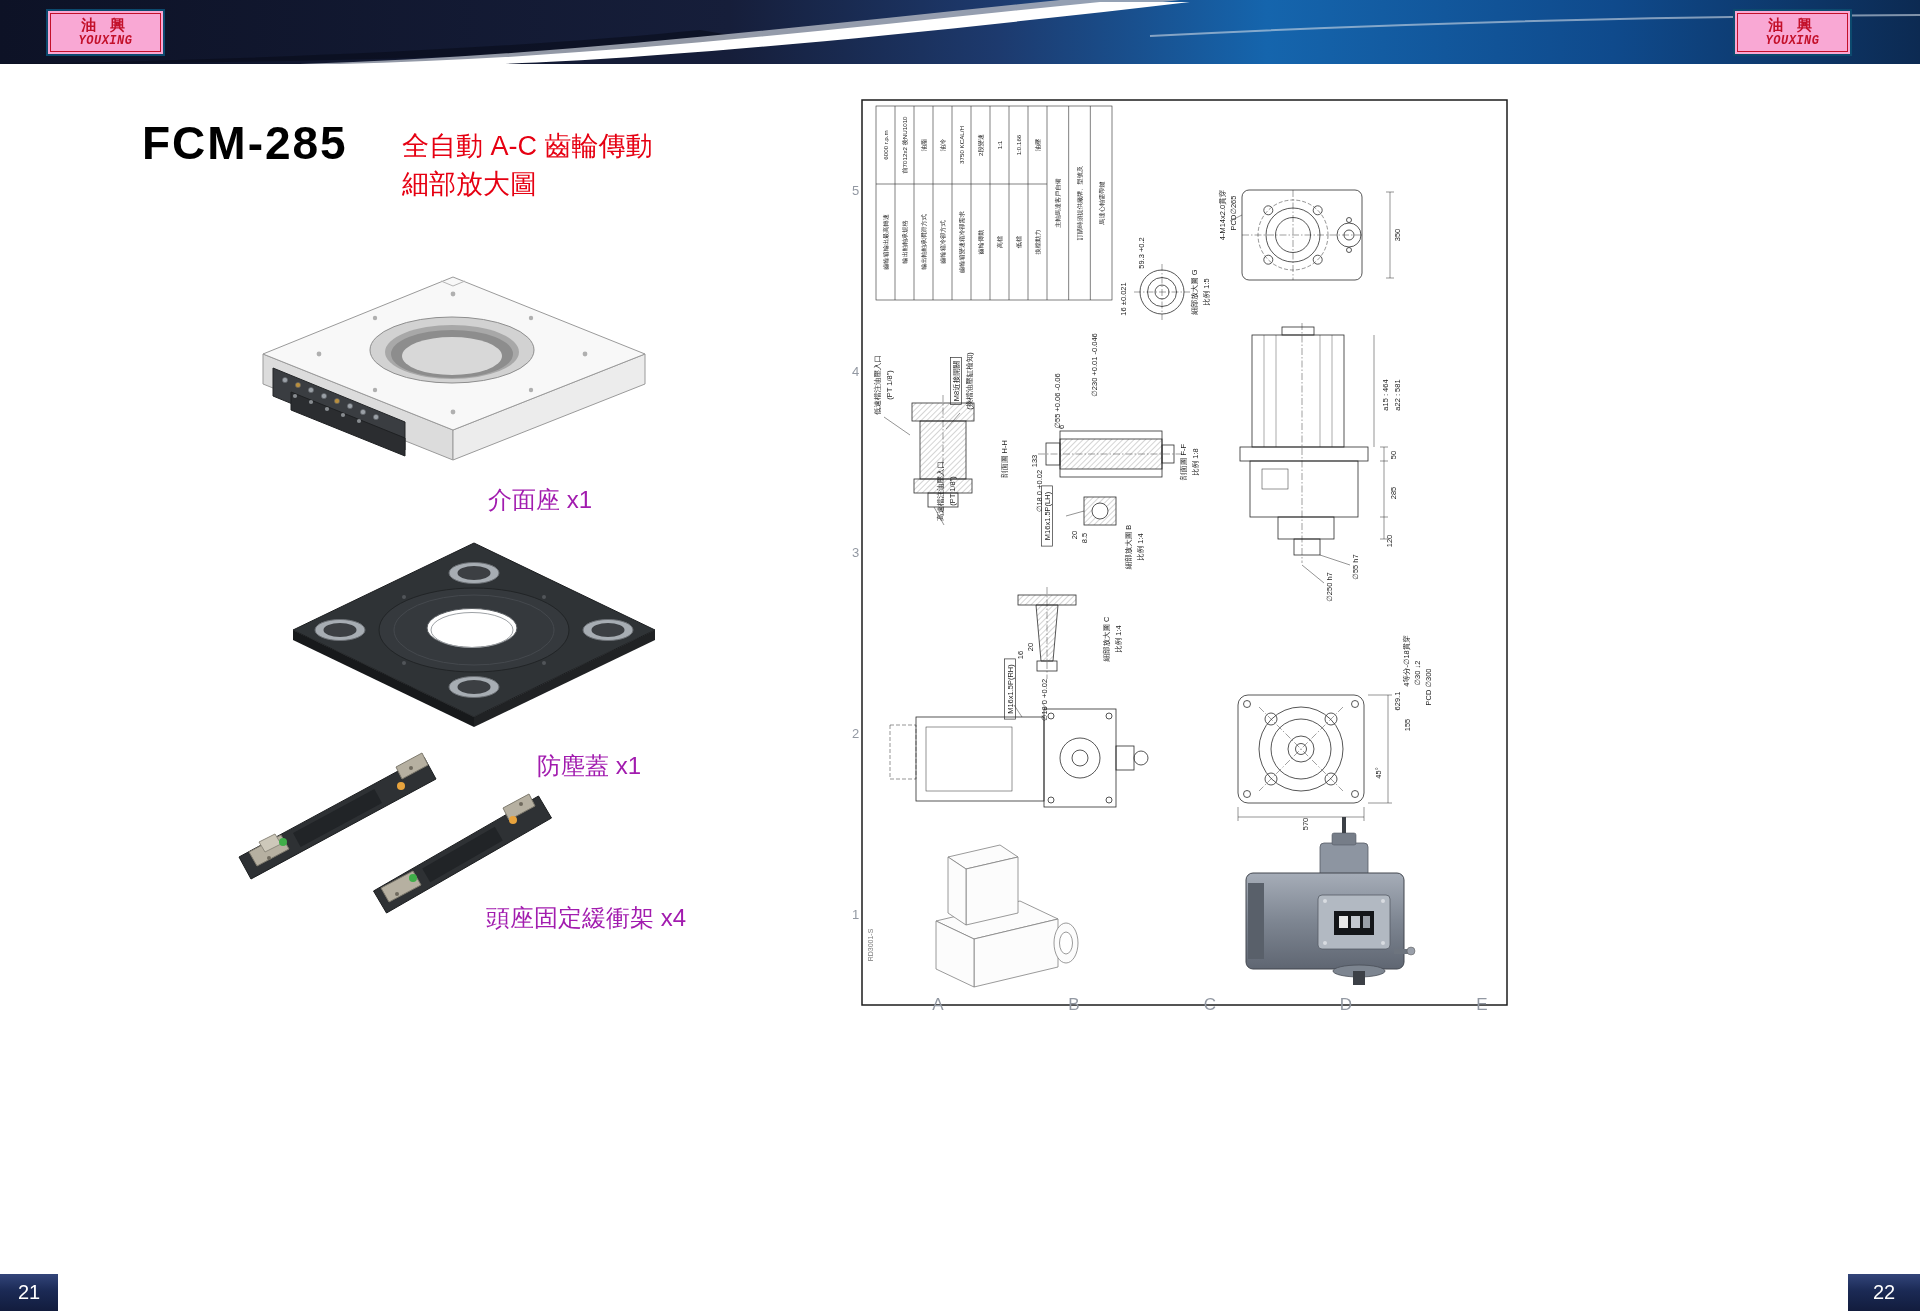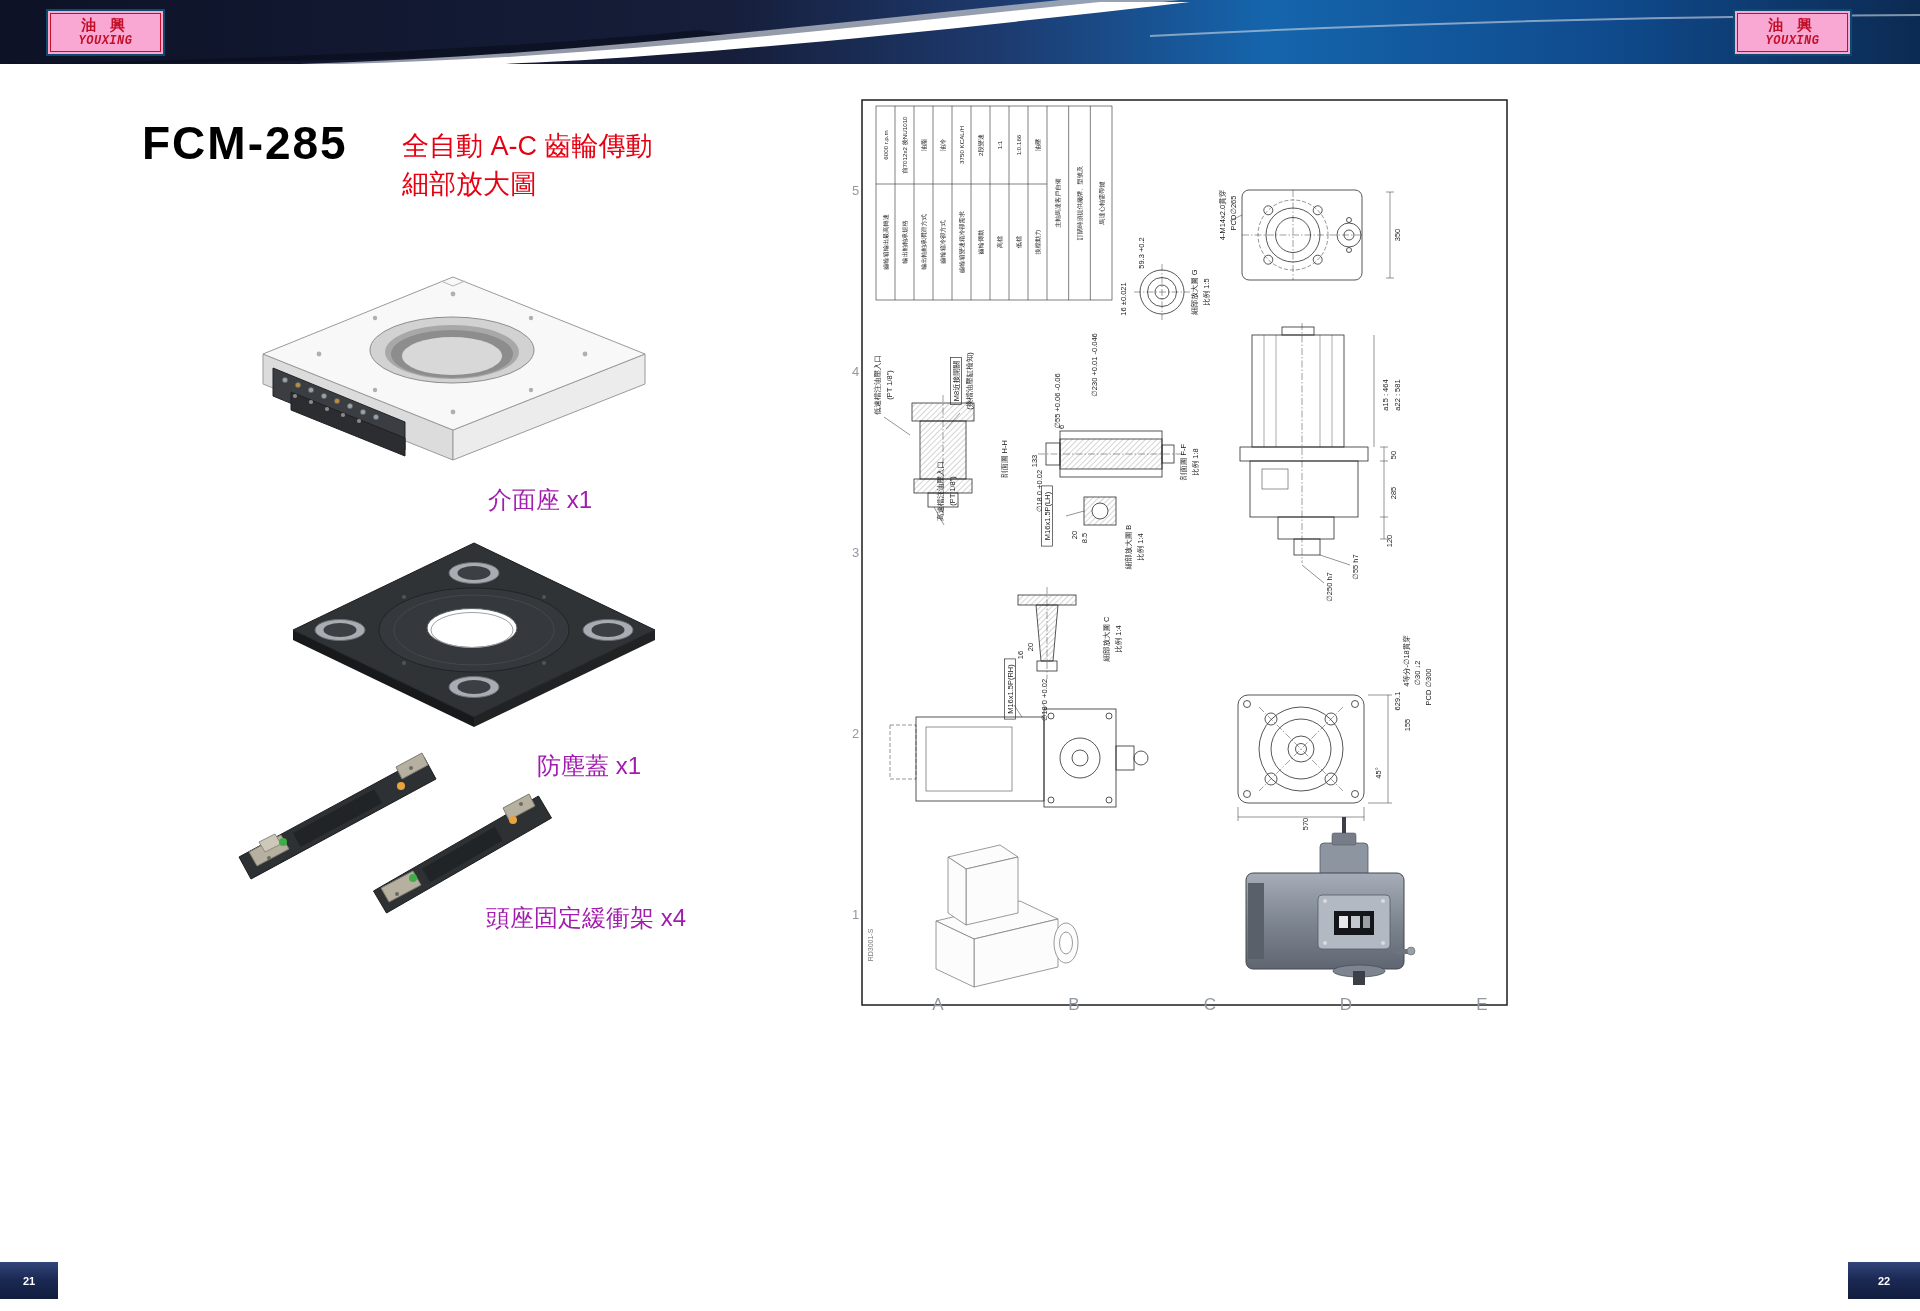--- a/index.html
+++ b/index.html
@@ -37,23 +37,23 @@
     color:#e60012; font-size:27px; line-height:1.42; white-space:nowrap;
   }
   .part { position:absolute; display:block; }
   .caption { position:absolute; color:#a21caf; font-size:24px; white-space:nowrap; }
   .cap-1 { left:488px; top:484px; }
   .cap-2 { left:504px; top:750px;margin-left:33px; }
   .cap-3 { left:486px; top:902px; }
   #sheet-svg { position:absolute; left:850px; top:95px; width:660px; height:915px; }
   #sheet-svg text { font-family:"Liberation Sans","DejaVu Sans",sans-serif; }
   .page-box {
-    position:absolute; bottom:12px; height:37px;
+    position:absolute; bottom:0; height:37px;
     background:linear-gradient(180deg,#33457a 0%,#1b2a55 45%,#121c3d 100%);
-    color:#fff; display:flex; align-items:center; justify-content:center; font-size:11px;font-weight:bold;
+    color:#fff; display:flex; align-items:center; justify-content:center; font-size:20px;
   }
   .page-left { left:0; width:58px; }
   .page-right { right:0; width:72px;margin-left:12px; }
 </style>
 </head>
 <body>
 
 <svg class="banner" viewBox="0 0 1920 64" preserveAspectRatio="none">
   <defs>
     <linearGradient id="bgGrad" x1="0" y1="0" x2="1" y2="0">

